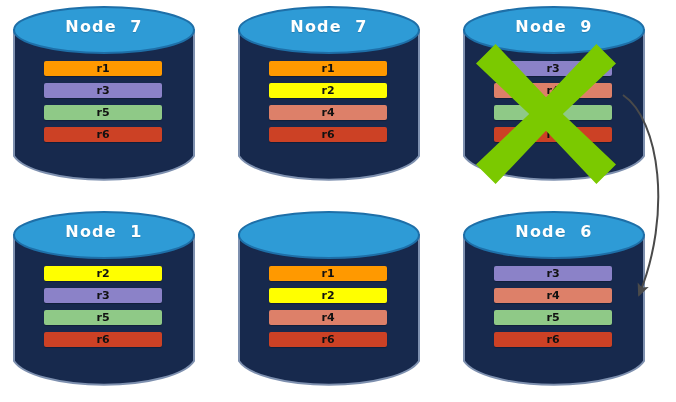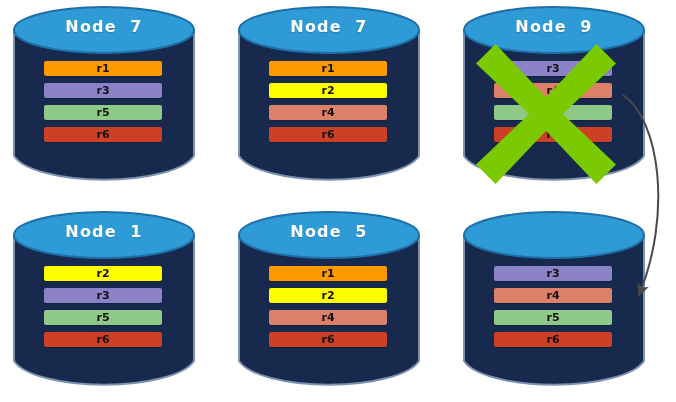--- a/index.html
+++ b/index.html
@@ -179,41 +179,41 @@
         <div class="bar" style="background: rgb(204, 65, 37);">
           <span class="bar-label">r6</span>
         </div>
       </div>
     </div>
     <div class="node" style="left: 237px; top: 209px;">
       <svg class="cyl-svg" viewBox="0 0 184 180">
         <path d="M2,26 L2,152 A92,30 0 0 0 182,152 L182,26 Z" fill="#17294D" stroke="#7E90AF" stroke-width="2"></path>
         <ellipse cx="92" cy="26" rx="90" ry="23" fill="#2E9BD6" stroke="#1E6FA8" stroke-width="2"></ellipse>
       </svg>
-      <div class="node-label">Node  5</div>
       <div class="bars">
         <div class="bar" style="background: rgb(255, 153, 0);">
           <span class="bar-label">r1</span>
         </div>
         <div class="bar" style="background: rgb(255, 255, 0);">
           <span class="bar-label">r2</span>
         </div>
         <div class="bar" style="background: rgb(221, 128, 105);">
           <span class="bar-label">r4</span>
         </div>
         <div class="bar" style="background: rgb(204, 65, 37);">
           <span class="bar-label">r6</span>
         </div>
       </div>
     </div>
     <div class="node" style="left: 462px; top: 209px;">
       <svg class="cyl-svg" viewBox="0 0 184 180">
         <path d="M2,26 L2,152 A92,30 0 0 0 182,152 L182,26 Z" fill="#17294D" stroke="#7E90AF" stroke-width="2"></path>
         <ellipse cx="92" cy="26" rx="90" ry="23" fill="#2E9BD6" stroke="#1E6FA8" stroke-width="2"></ellipse>
       </svg>
+      <div class="node-label">Node  6</div>
       <div class="bars">
         <div class="bar" style="background: rgb(139, 130, 200);">
           <span class="bar-label">r3</span>
         </div>
         <div class="bar" style="background: rgb(221, 128, 105);">
           <span class="bar-label">r4</span>
         </div>
         <div class="bar" style="background: rgb(143, 201, 135);">
           <span class="bar-label">r5</span>
         </div>

